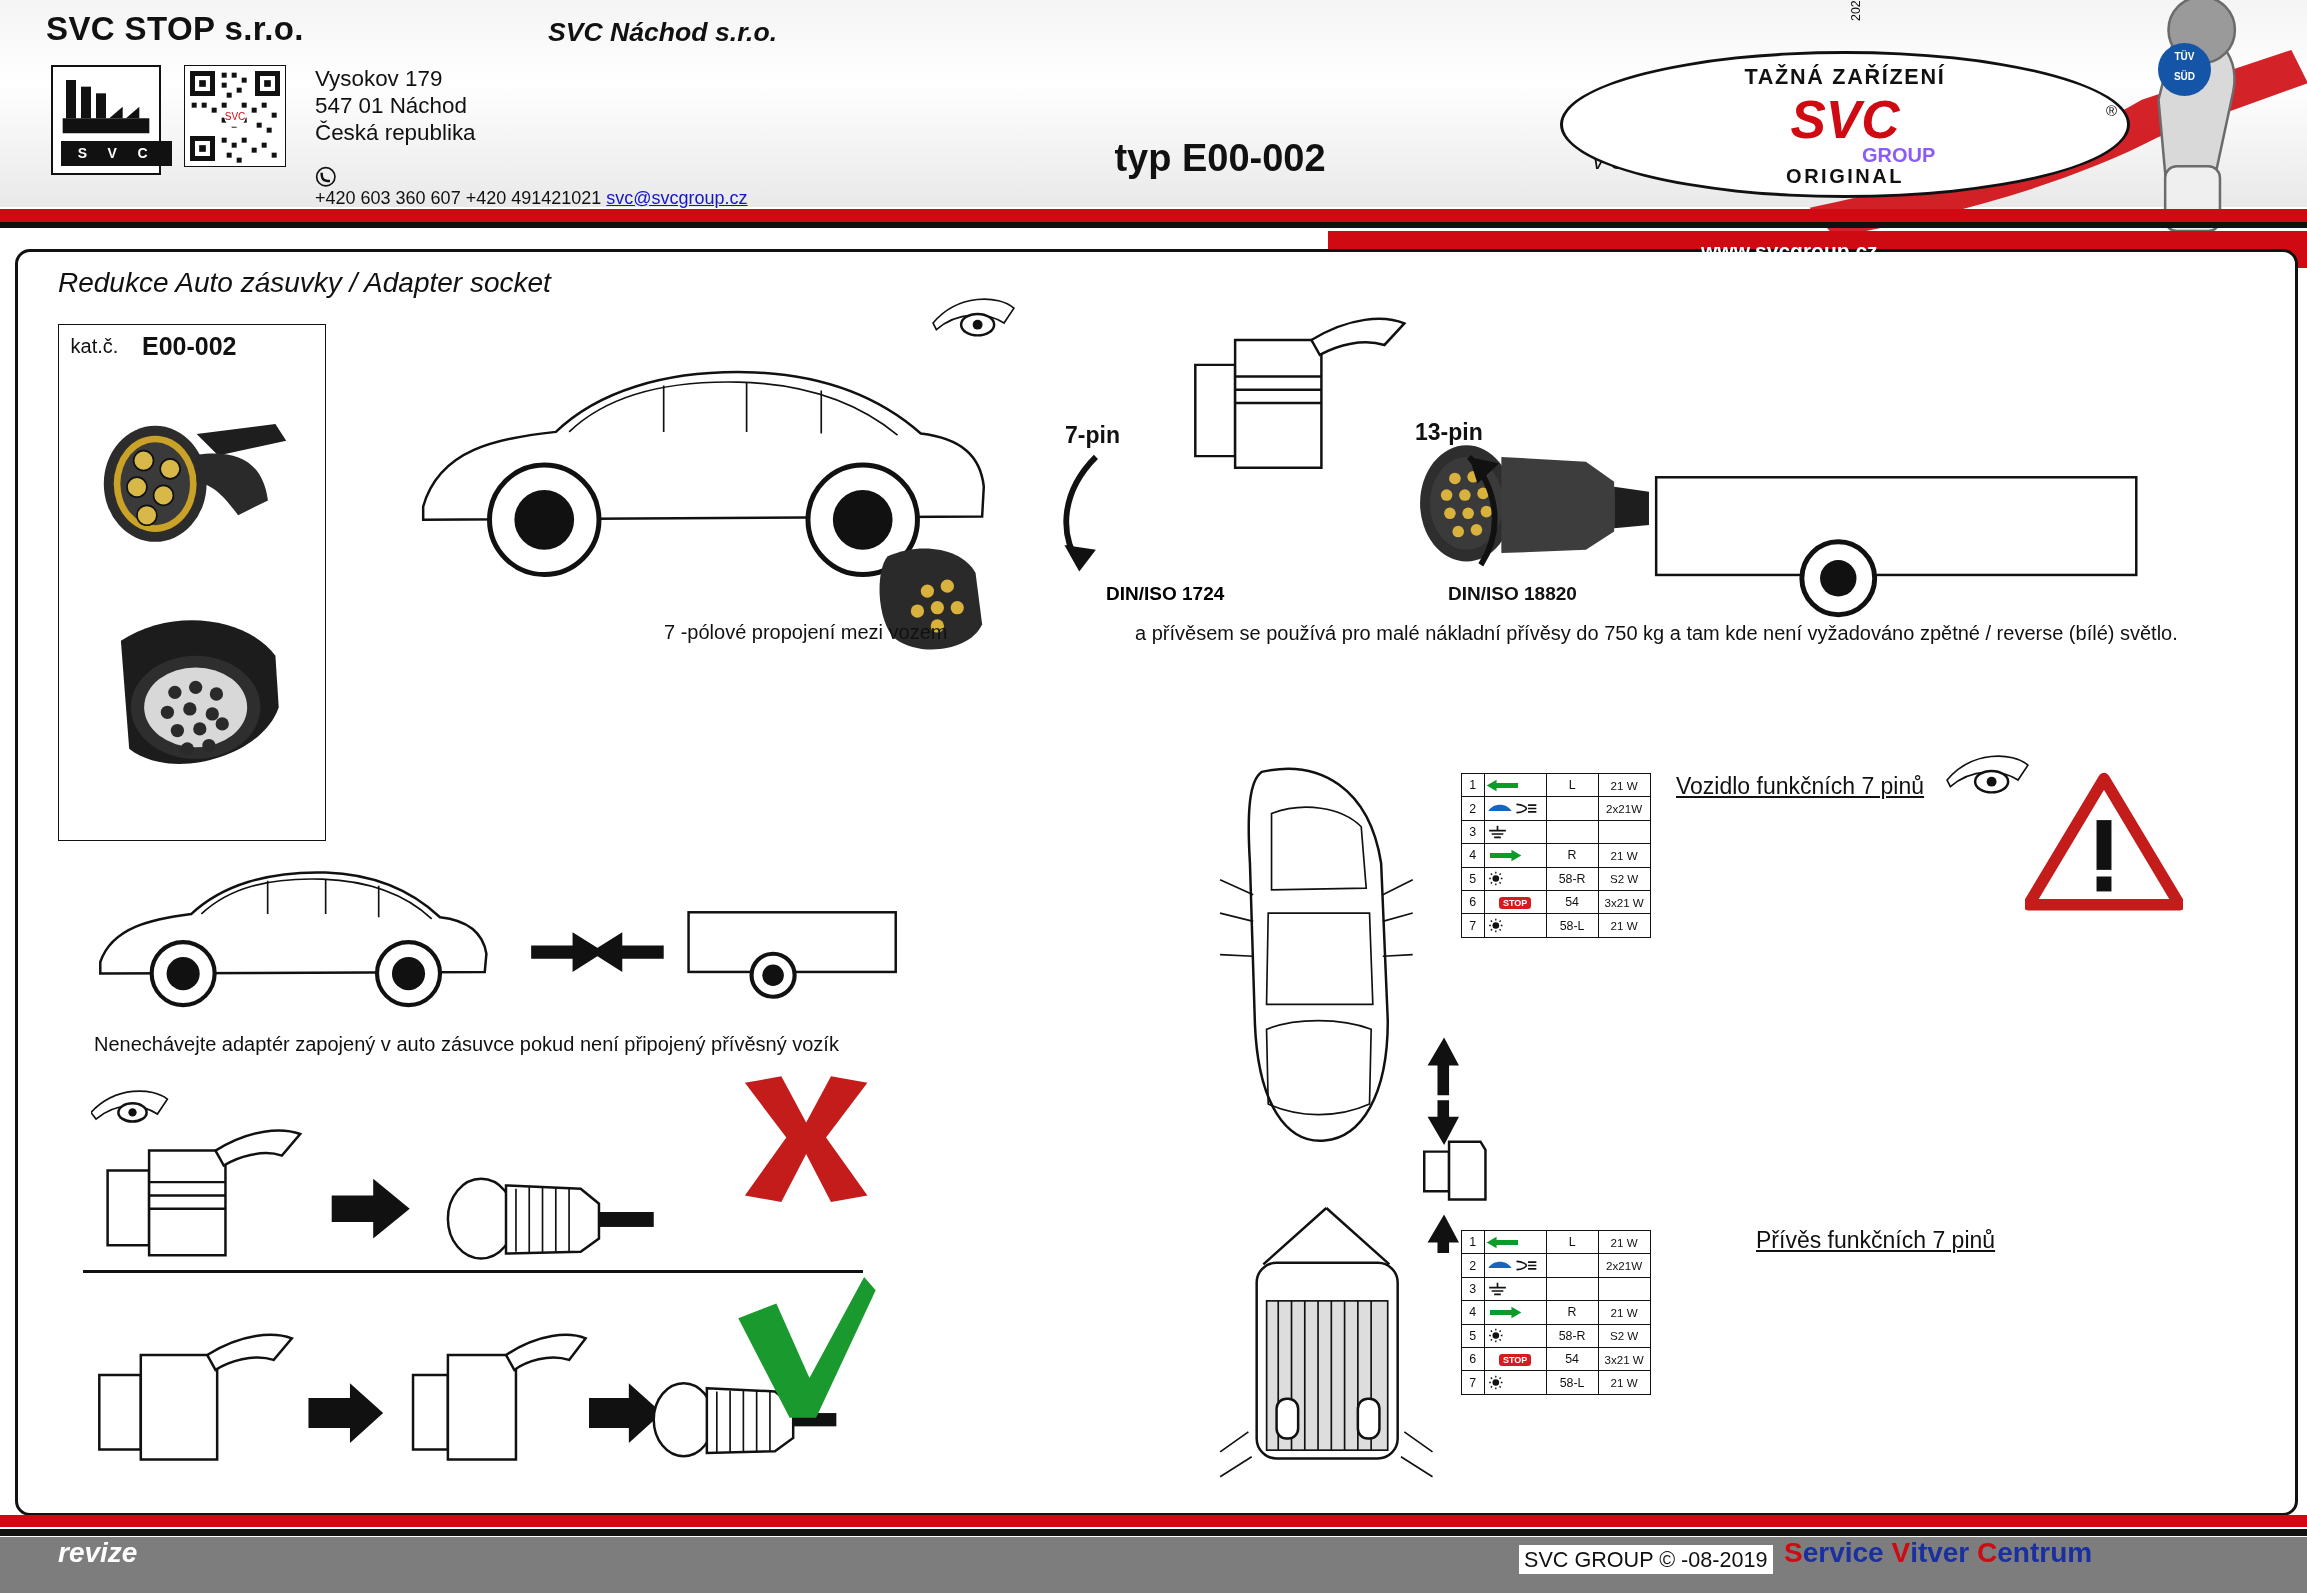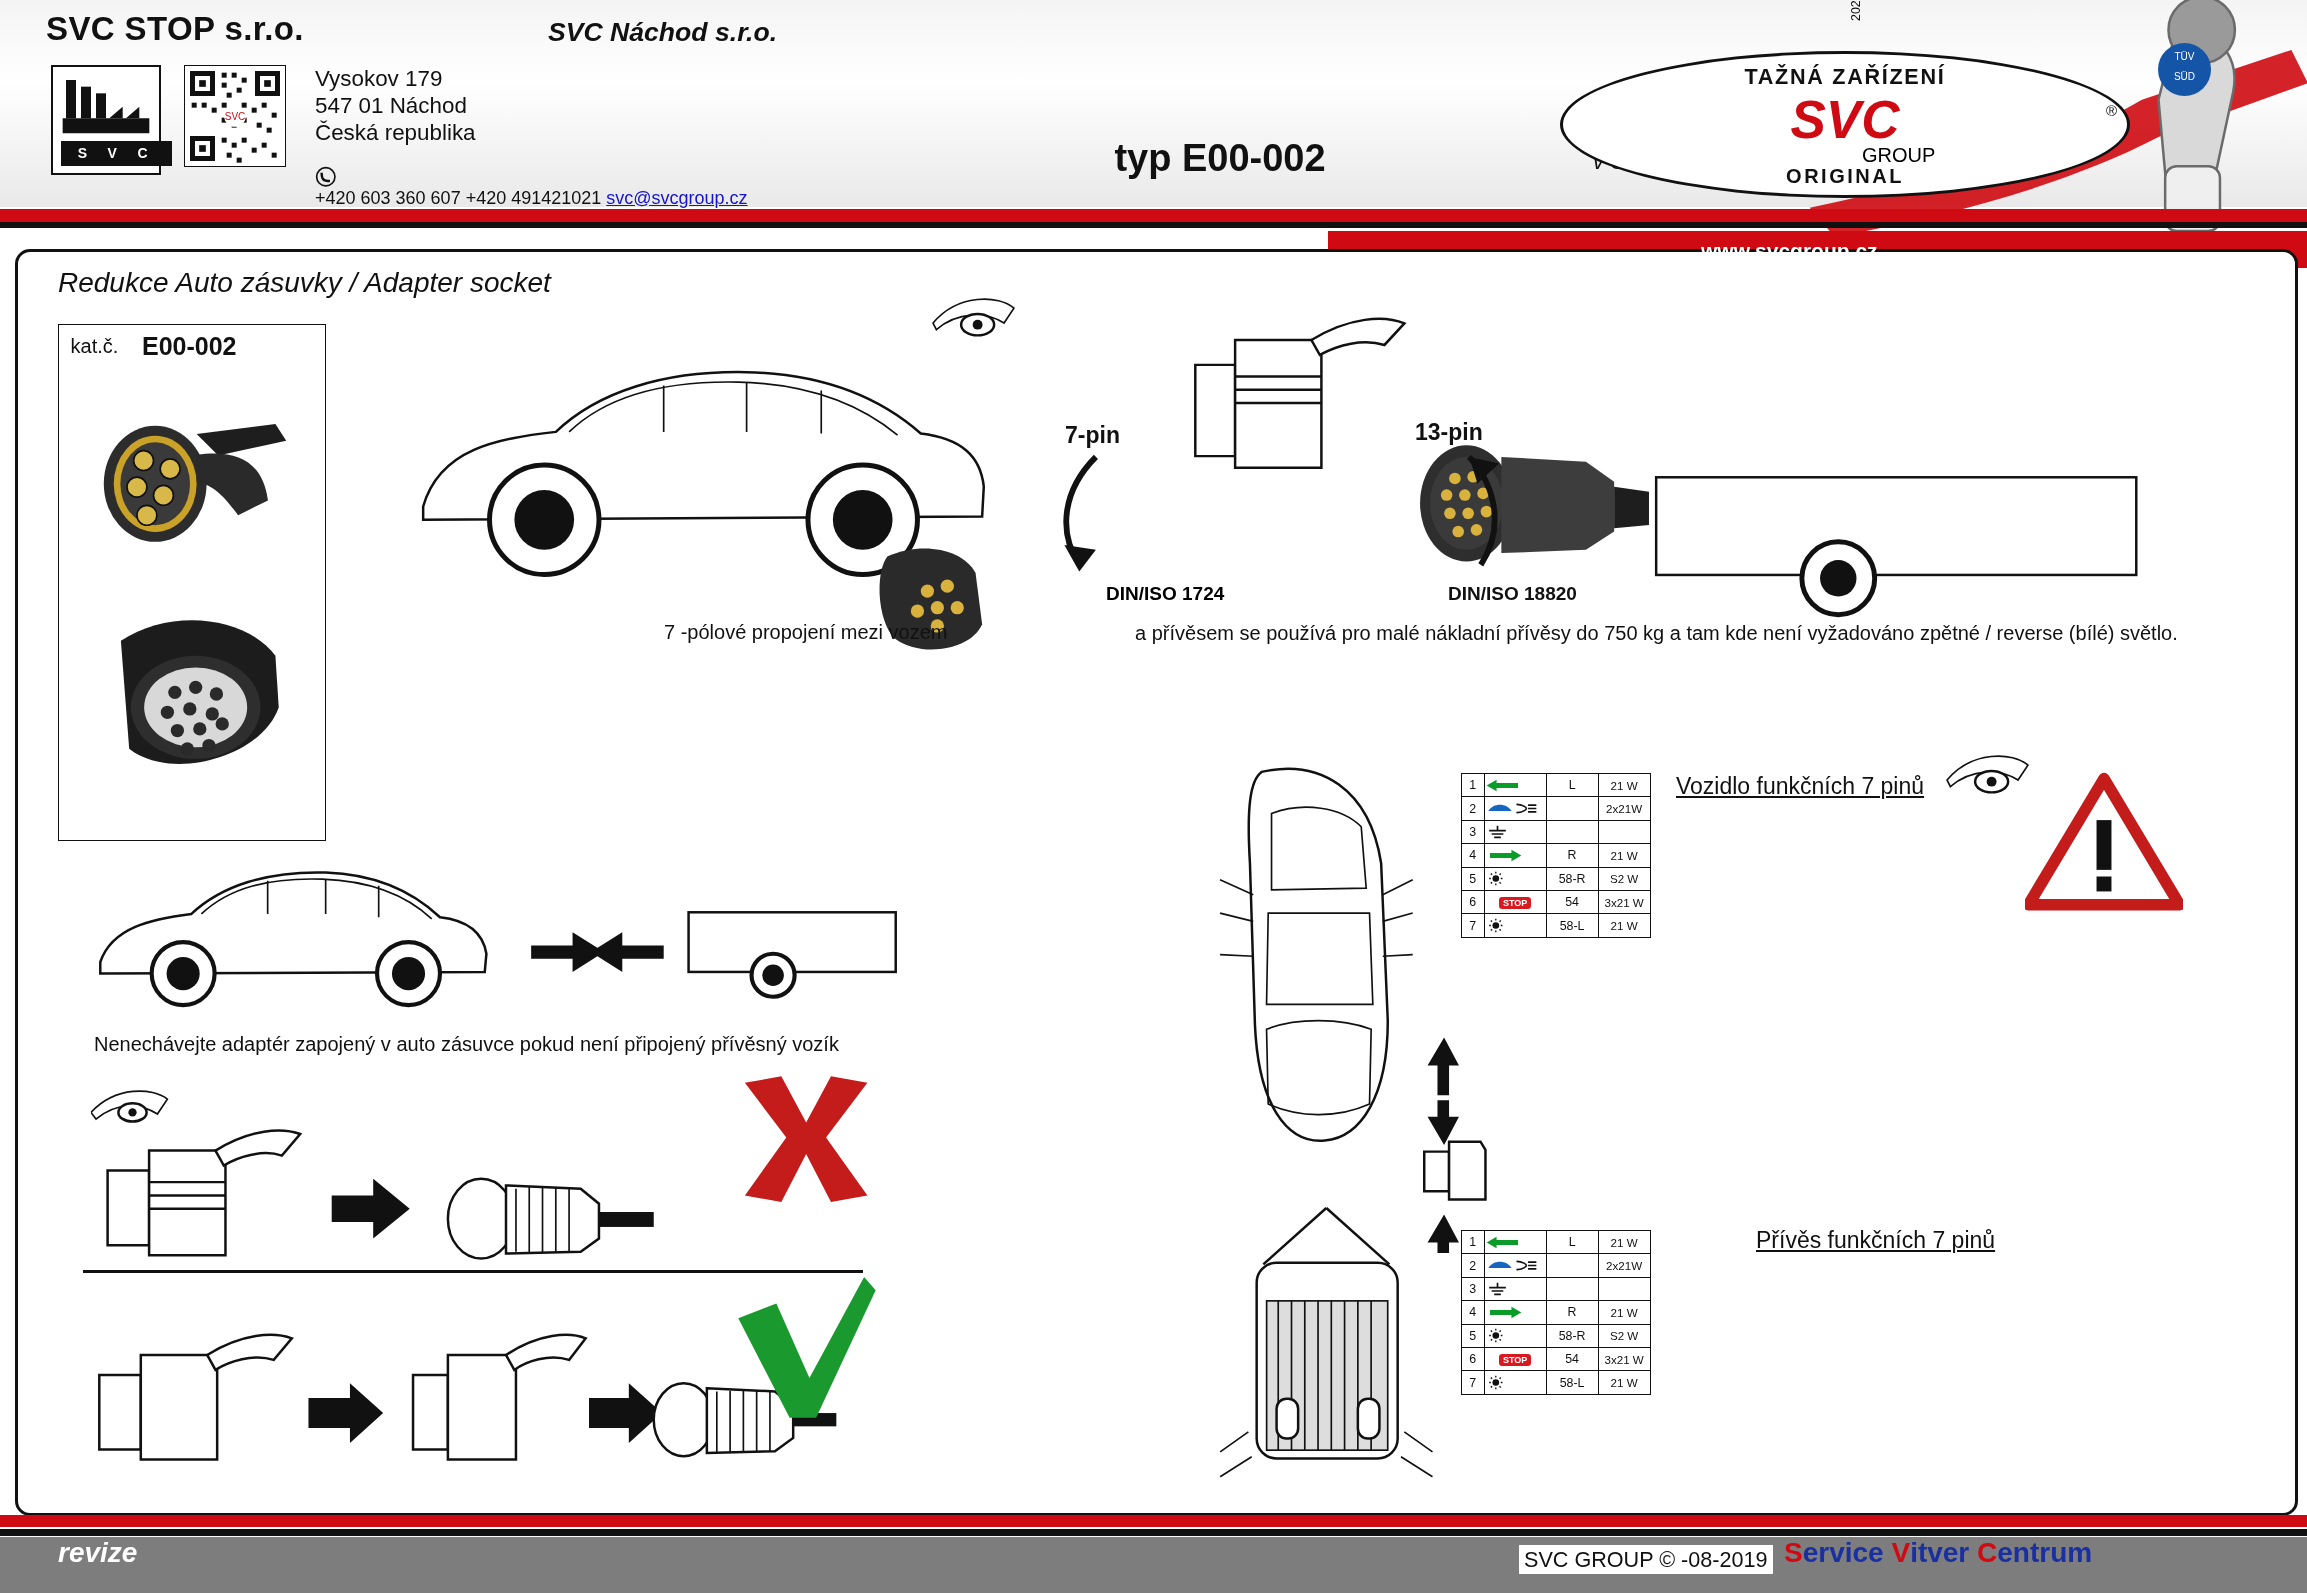--- a/index.html
+++ b/index.html
@@ -22,25 +22,25 @@
   .title-2{position:absolute;left:1220px;top:137px;font-size:38px;font-weight:bold;color:#111;transform:translateX(-50%);}
   .subtitle-it{position:absolute;left:1593px;top:149px;font-size:21.6px;font-style:italic;color:#111;}
   .vert-text{position:absolute;left:1849px;top:21px;font-size:12.4px;color:#111;transform:rotate(-90deg);transform-origin:left top;white-space:nowrap;}
 
   .red-bar{position:absolute;left:0;top:209px;width:2307px;height:15px;background:#cf0a12;}
   .blk-bar{position:absolute;left:0;top:222px;width:2307px;height:5.8px;background:#111;}
 
   .svc-oval{position:absolute;left:1560px;top:51px;width:564px;height:141px;border:3.3px solid #111;border-radius:50%;background:#fff;}
   .svc-oval .tz{position:absolute;left:0;top:10px;width:100%;text-align:center;font-size:21.6px;font-weight:bold;letter-spacing:1.7px;color:#111;}
   .svc-oval .big{position:absolute;left:0;top:35px;width:100%;text-align:center;font-size:53px;font-weight:bold;color:#cf0a12;font-style:italic;}
-  .svc-oval .grp{position:absolute;left:299px;top:90px;font-size:20px;font-weight:normal;color:#000000;}
+  .svc-oval .grp{position:absolute;left:299px;top:90px;font-size:20px;font-weight:bold;color:#8b5cf6;}
   .svc-oval .orig{position:absolute;left:0;bottom:6.6px;width:100%;text-align:center;font-size:20px;font-weight:bold;color:#111;letter-spacing:2.5px;}
   .reg{position:absolute;right:10px;top:48px;font-size:15px;color:#111;}
   .tuv{position:absolute;left:2158px;top:43px;width:53px;height:53px;border-radius:50%;background:#1455a8;color:#fff;text-align:center;}
-  .tuv span{display:block;font-size:10px;line-height:11.6px;font-weight:normal;margin-top:8.3px;}
+  .tuv span{display:block;font-size:10px;line-height:11.6px;font-weight:bold;margin-top:8.3px;}
   .www{position:absolute;left:1701px;top:239px;font-size:21px;font-weight:bold;color:#fff;z-index:5;}
   .www-bg{position:absolute;left:1328px;top:231px;width:979px;height:37px;background:#cf0a12;}
 
   
   .frame{position:absolute;left:15px;top:249px;width:2277px;height:1261px;border:3.3px solid #111;border-radius:15px;background:#fff;}
   .sec-title{position:absolute;left:58px;top:267px;font-size:28px;font-style:italic;color:#111;}
 
   .kat-box{position:absolute;left:58px;top:324px;width:266px;height:515px;border:1.7px solid #111;background:#fff;}
   .kat-lbl{position:absolute;left:11.6px;top:10px;font-size:20px;color:#111;}
   .kat-num{position:absolute;left:83px;top:6.6px;font-size:25px;font-weight:bold;color:#111;}

